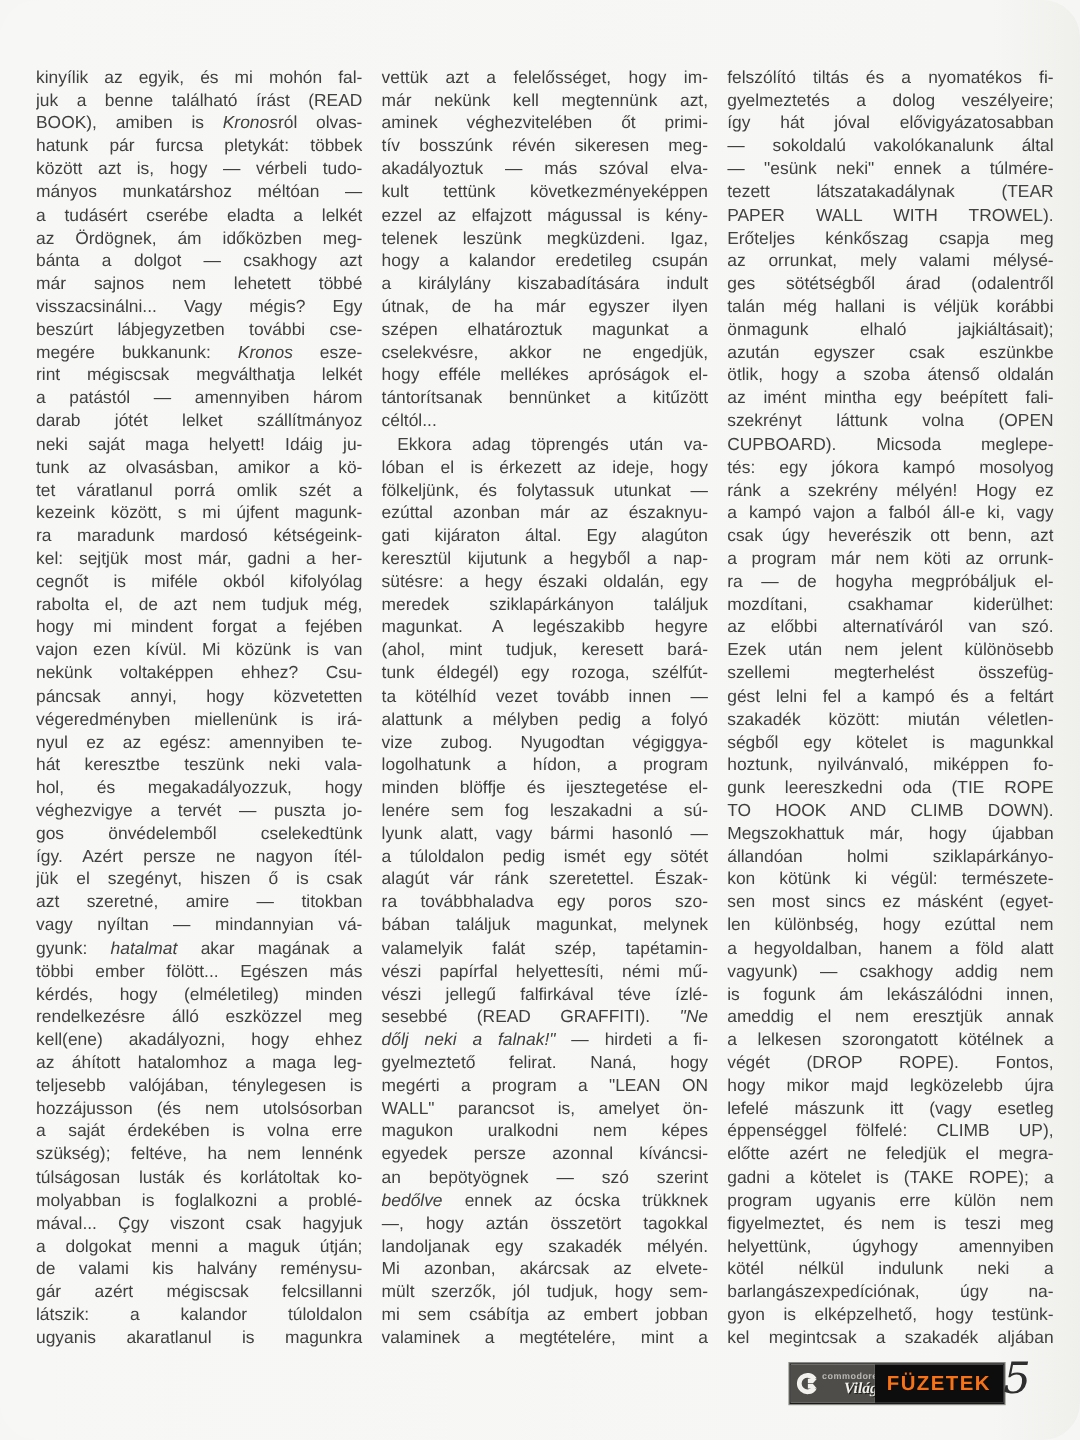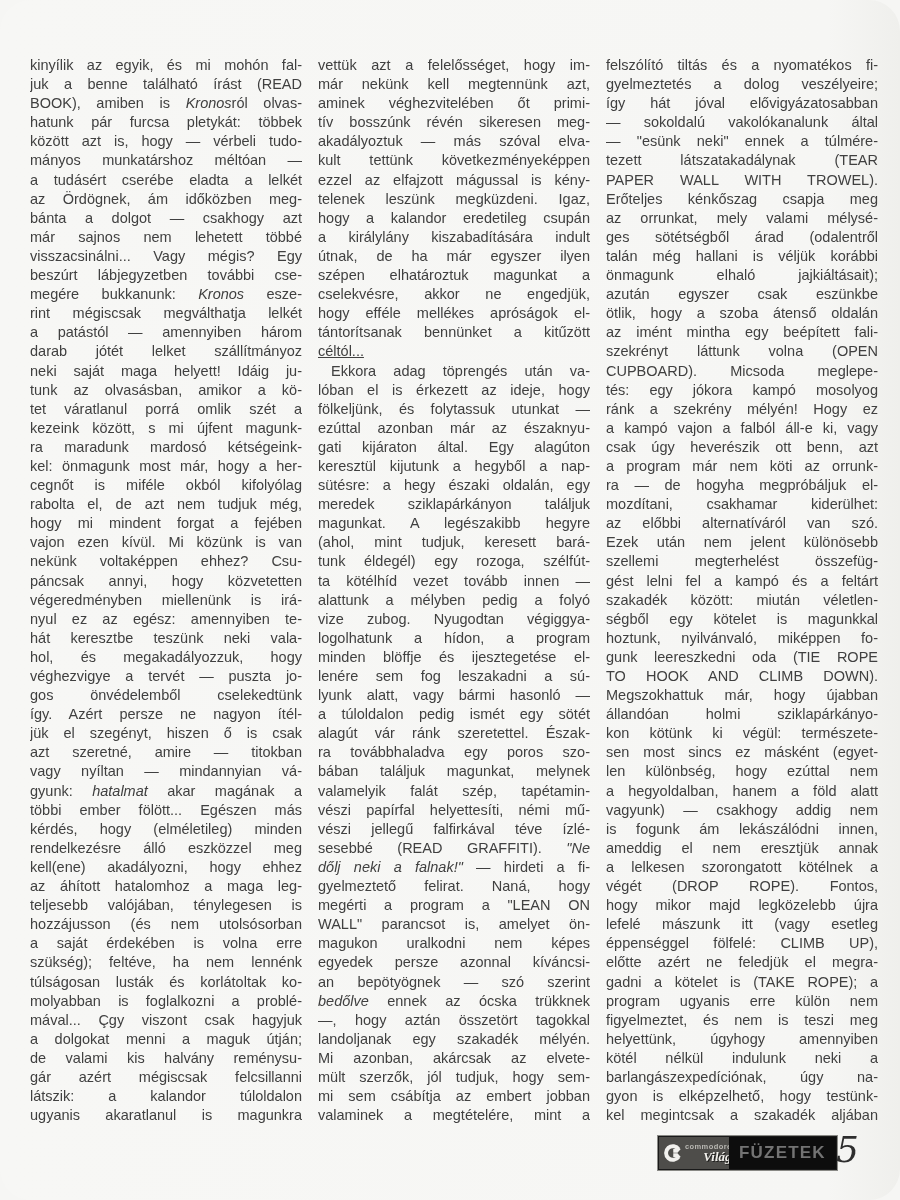--- a/index.html
+++ b/index.html
@@ -27,21 +27,21 @@
   .col-3 { left: 606px; }
   .line {
     height: 19.1px;
     line-height: 19.1px;
     text-align: justify;
     text-align-last: justify;
     text-justify: inter-word;
     white-space: normal;
     overflow: hidden;
   }
-  .line.no-just { text-align: left; text-align-last: left; text-decoration: underline; }
+  .line.no-just { text-align: left; text-align-last: left; }
   .line.indent { text-indent: 13px; }
   .line i { }
 
   .footer-logo {
     position: absolute; left: 658px; top: 1136px; height: 32px;
     display: flex; align-items: stretch;
     border: 1px solid #1a1a1a;
     box-shadow: 0 0 0 1px #8a8a86;
   }
   .cv-box {
@@ -53,21 +53,21 @@
     font-size: 7.5px; font-weight: bold; letter-spacing: 0.4px;
     color: #b9b8b3; text-transform: lowercase;
   }
   .cv-large {
     font-size: 13px; font-weight: bold; font-style: italic;
     font-family: "Liberation Serif", "DejaVu Serif", serif;
     color: #f1f0ec; text-shadow: 1px 1px 0 #1e1e1c;
     align-self: flex-end;
   }
   .fz-box {
-    background: #0d0d0d; color: #737373;
+    background: #0d0d0d; color: #f97316;
     display: flex; align-items: center;
     font-size: 17px; font-weight: bold; letter-spacing: 1.2px;
     padding: 0 10px;
   }
   .page-number {
     position: absolute; left: 836px; top: 1132px;
     font-family: "DejaVu Serif", "Liberation Serif", serif;
     font-style: italic; font-size: 36px; color: #2e2e2e;
     line-height: 1;
   }
@@ -93,21 +93,21 @@
       <div class="line">beszúrt lábjegyzetben további cse-</div>
       <div class="line">megére bukkanunk: <i>Kronos</i> esze-</div>
       <div class="line">rint mégiscsak megválthatja lelkét</div>
       <div class="line">a patástól — amennyiben három</div>
       <div class="line">darab jótét lelket szállítmányoz</div>
       <div class="line">neki saját maga helyett! Idáig ju-</div>
       <div class="line">tunk az olvasásban, amikor a kö-</div>
       <div class="line">tet váratlanul porrá omlik szét a</div>
       <div class="line">kezeink között, s mi újfent magunk-</div>
       <div class="line">ra maradunk mardosó kétségeink-</div>
-      <div class="line">kel: önmagunk most már, hogy a her-</div>
+      <div class="line">kel: sejtjük most már, gadni a her-</div>
       <div class="line">cegnőt is miféle okból kifolyólag</div>
       <div class="line">rabolta el, de azt nem tudjuk még,</div>
       <div class="line">hogy mi mindent forgat a fejében</div>
       <div class="line">vajon ezen kívül. Mi közünk is van</div>
       <div class="line">nekünk voltaképpen ehhez? Csu-</div>
       <div class="line">páncsak annyi, hogy közvetetten</div>
       <div class="line">végeredményben miellenünk is irá-</div>
       <div class="line">nyul ez az egész: amennyiben te-</div>
       <div class="line">hát keresztbe teszünk neki vala-</div>
       <div class="line">hol, és megakadályozzuk, hogy</div>

